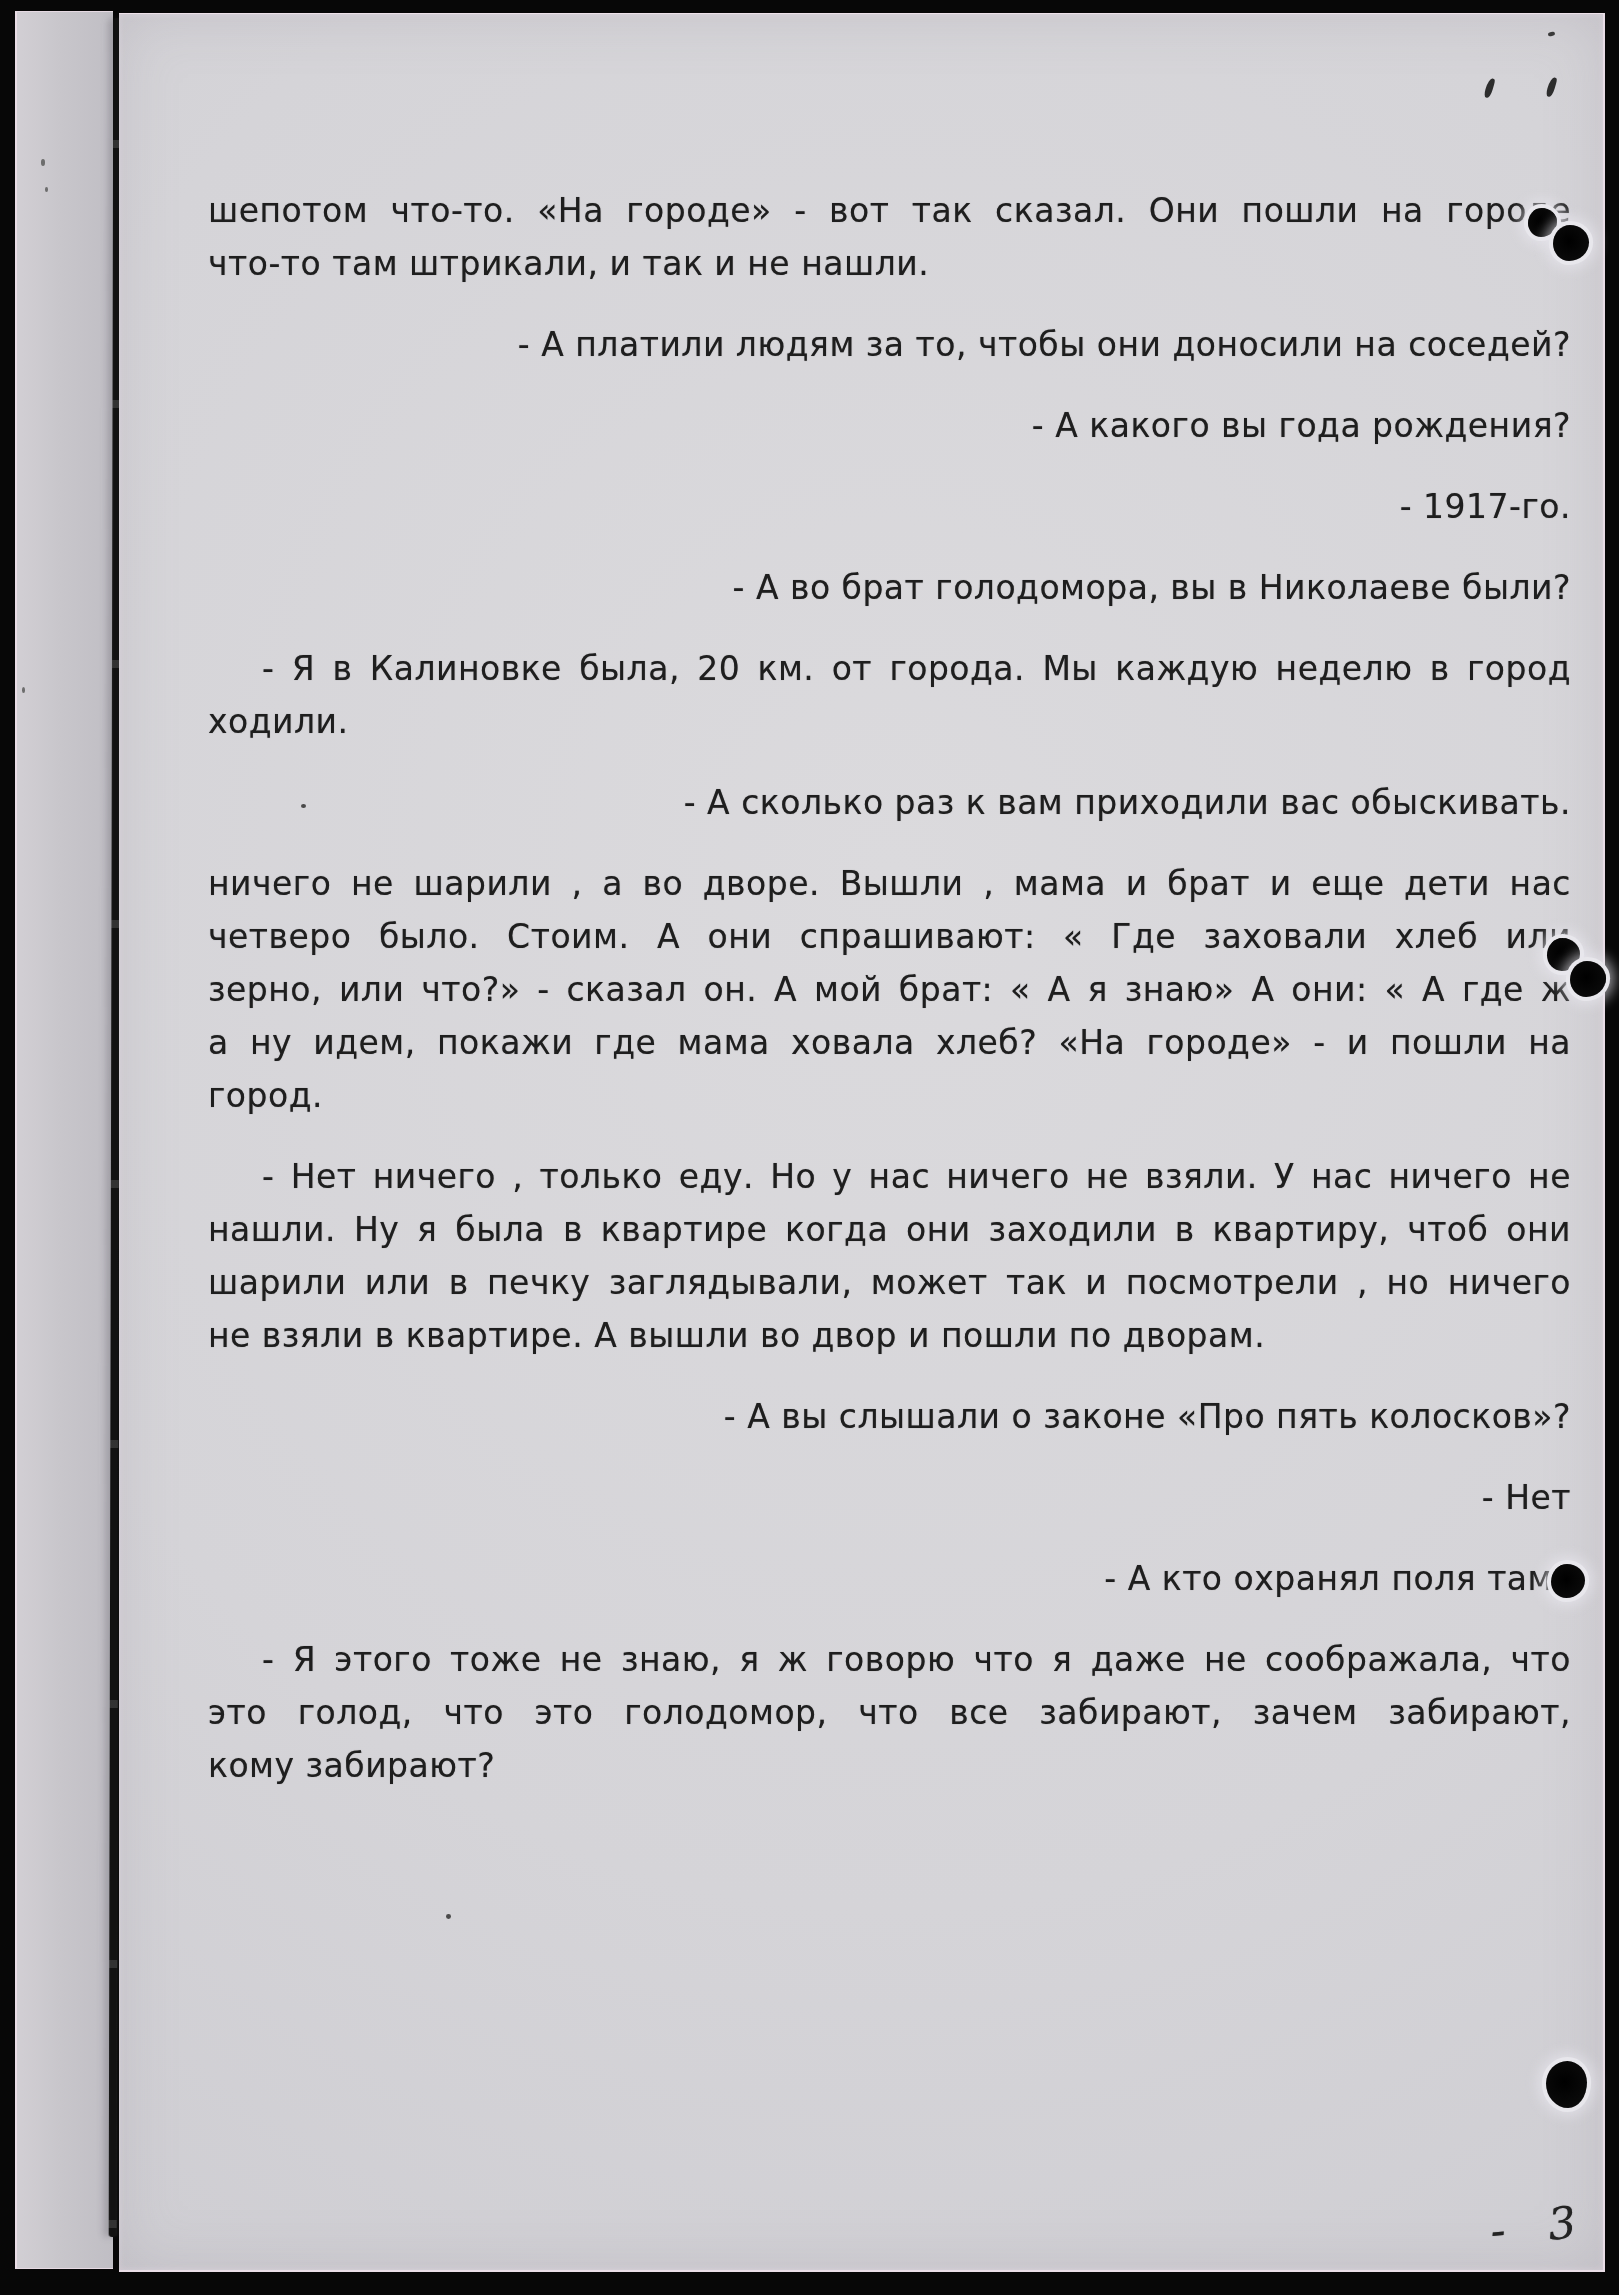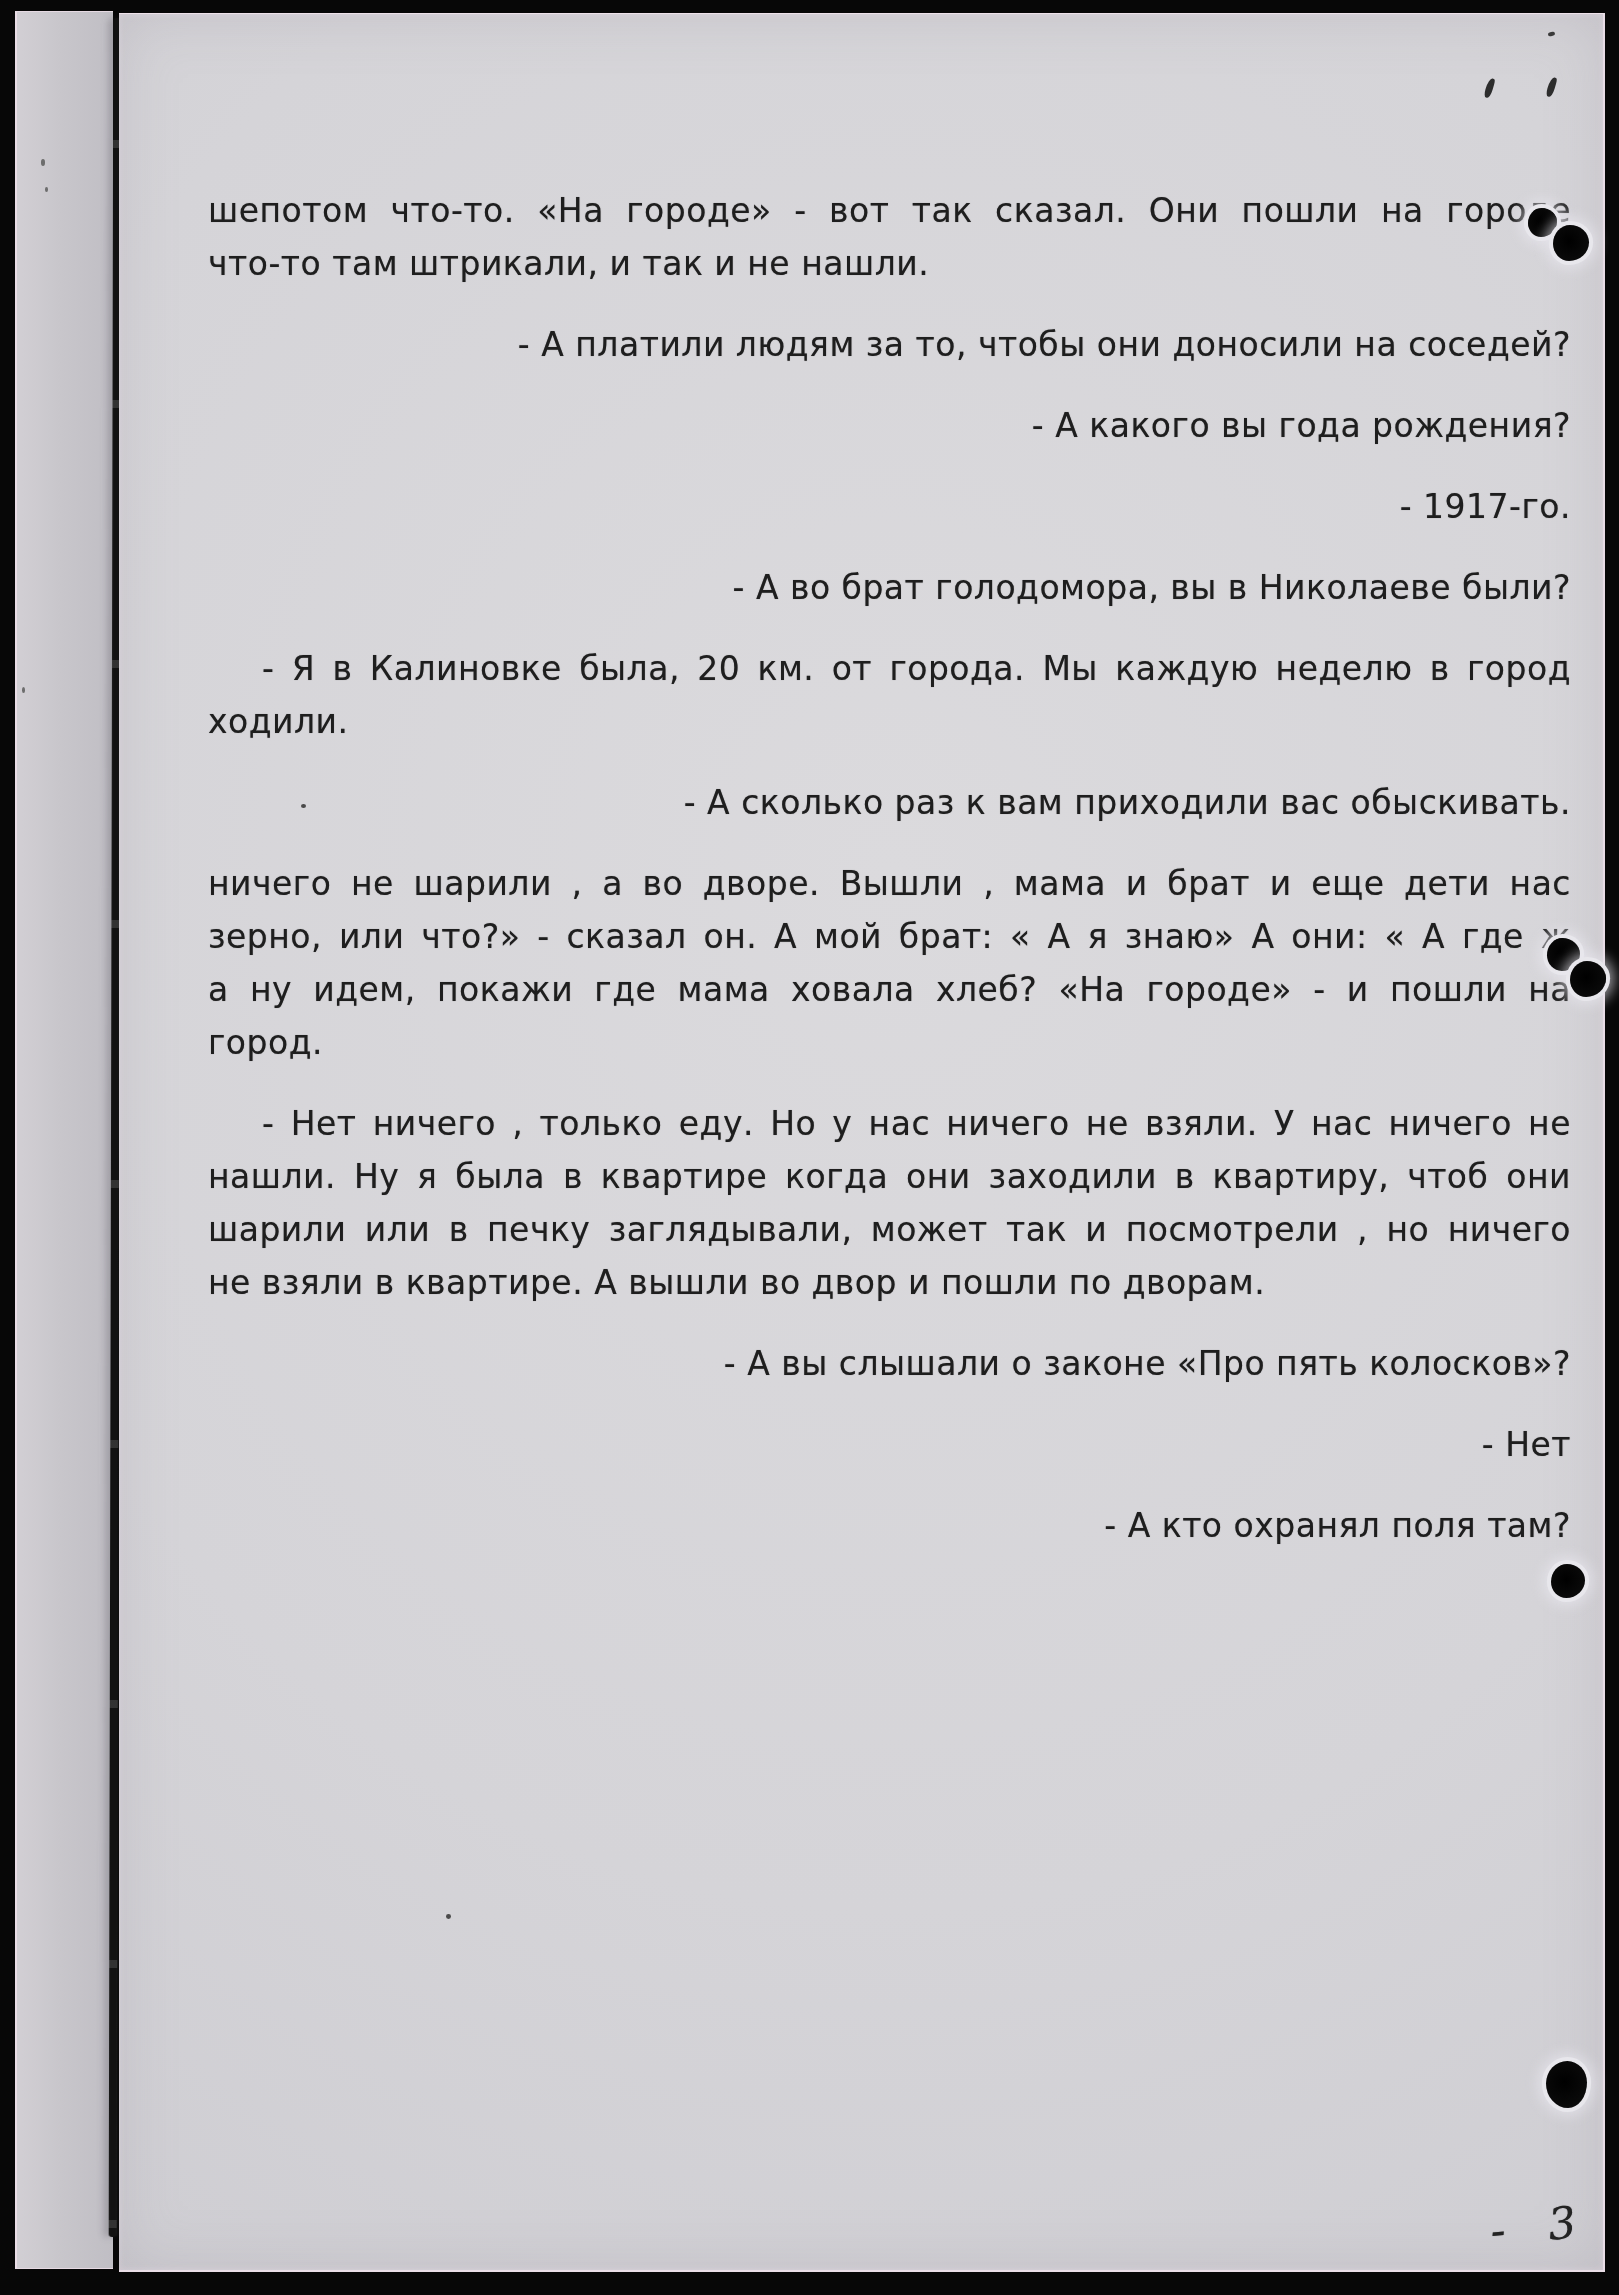--- a/index.html
+++ b/index.html
@@ -166,38 +166,44 @@
       </div>
       <div class="paragraph">
         <div class="line fill indent">- Я в Калиновке была, 20 км. от города. Мы каждую неделю в город</div>
         <div class="line">ходили.</div>
       </div>
       <div class="paragraph">
         <div class="line indent">- А сколько раз к вам приходили вас обыскивать.</div>
       </div>
       <div class="paragraph">
         <div class="line fill">ничего не шарили , а во дворе. Вышли , мама и брат и еще дети нас</div>
+        <div class="line fill">четверо было. Стоим. А они спрашивают: « Где заховали хлеб или</div>
         <div class="line fill">зерно, или что?» - сказал он. А мой брат: « А я знаю»  А они: « А где ж</div>
         <div class="line fill">а ну идем, покажи где мама ховала хлеб? «На городе» -  и пошли на</div>
         <div class="line">город.</div>
       </div>
       <div class="paragraph">
         <div class="line fill indent">- Нет ничего , только еду. Но у нас ничего не взяли. У нас ничего не</div>
         <div class="line fill">нашли. Ну я была в квартире когда они заходили в квартиру, чтоб они</div>
         <div class="line fill">шарили или в печку заглядывали, может так и посмотрели , но ничего</div>
         <div class="line">не взяли в квартире. А вышли во двор  и пошли по дворам.</div>
       </div>
       <div class="paragraph">
         <div class="line indent">- А вы слышали о законе «Про пять колосков»?</div>
       </div>
       <div class="paragraph">
         <div class="line indent">- Нет</div>
       </div>
       <div class="paragraph">
         <div class="line indent">- А кто охранял поля там?</div>
+      </div>
+      <div class="paragraph">
+        <div class="line fill indent">- Я этого тоже не знаю, я ж говорю что я даже не соображала, что</div>
+        <div class="line fill">это голод, что это голодомор, что все забирают, зачем забирают,</div>
+        <div class="line">кому забирают?</div>
       </div>
     </div>
 
   <div class="hole hp1a"></div>
   <div class="hole hp1b"></div>
   <div class="hole hp2a"></div>
   <div class="hole hp2b"></div>
   <div class="hole hp3"></div>
   <div class="hole hp4"></div>
 

